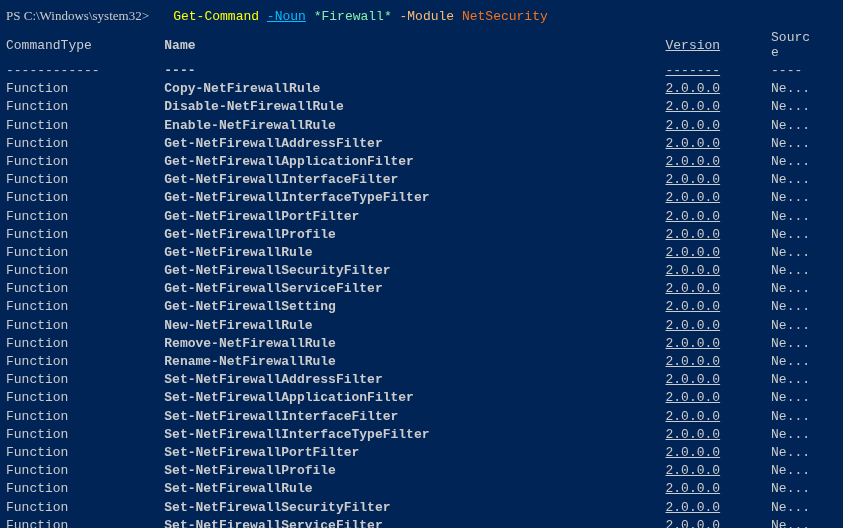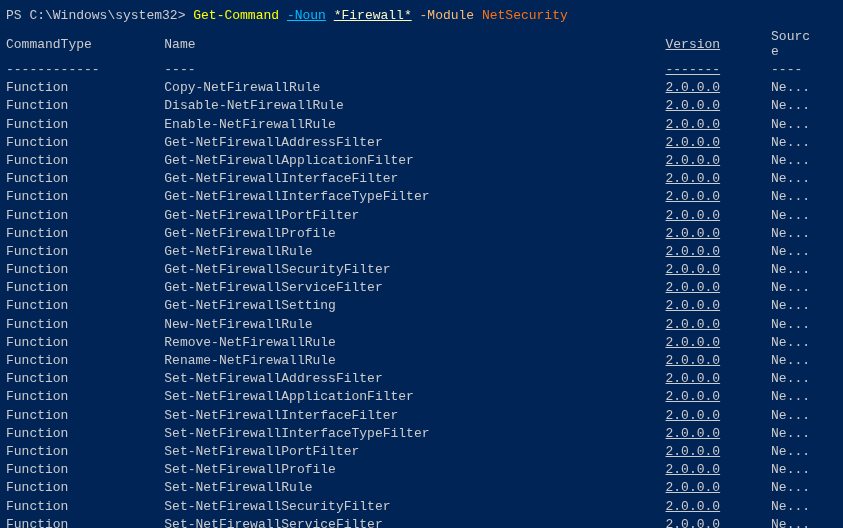--- a/index.html
+++ b/index.html
@@ -11,24 +11,24 @@
       width: 843px;
       height: 528px;
       overflow: hidden;
       padding: 8px 6px;
     }
     .prompt-line {
       color: #CCCCCC;
       margin-bottom: 6px;
       white-space: pre;
     }
-    .prompt-ps { color: #CCCCCC; }
-    .cmd-get { color: #FFFF00; }
+    .prompt-ps { color: #CCCCCC; font-family: Liberation Serif, serif; }
+    .cmd-get { color: #FFFF00; margin-left: 21px; }
     .cmd-param { color: #00BFFF; text-decoration: underline; }
-    .cmd-value { color: #fef9c3; text-decoration: underline; }
+    .cmd-value { color: #86efac; }
     .cmd-module { color: #fdba74; }
     .cmd-modval { color: #f97316; }
 
     table {
       border-collapse: collapse;
       width: 100%;
     }
     th {
       text-align: left;
       color: #CCCCCC;
@@ -40,21 +40,21 @@
       text-align: left;
       color: #CCCCCC;
       padding: 0 4px 0 0;
       white-space: nowrap;
     }
     .separator-row td {
       color: #CCCCCC;
       letter-spacing: 0px;
     }
     .col-type { min-width: 120px; }
-    .col-name { min-width: 380px; }
+    .col-name { min-width: 380px; font-weight: bold; }
     .col-version { min-width: 80px; text-decoration: underline; }
     .col-source { min-width: 50px; }
 
     .header-row th {
       padding-bottom: 2px;
       margin-top: 44px;
     }
     tr td { line-height: 1.4; }
   </style>
 </head>

